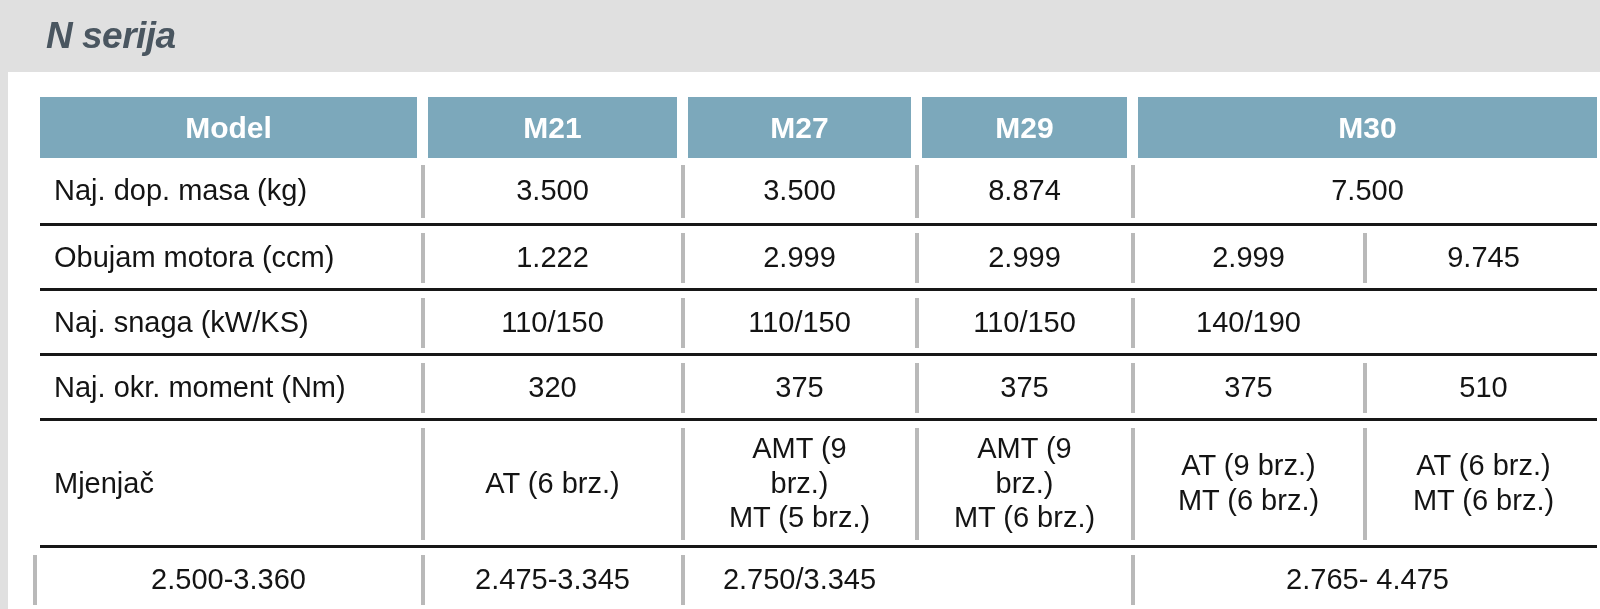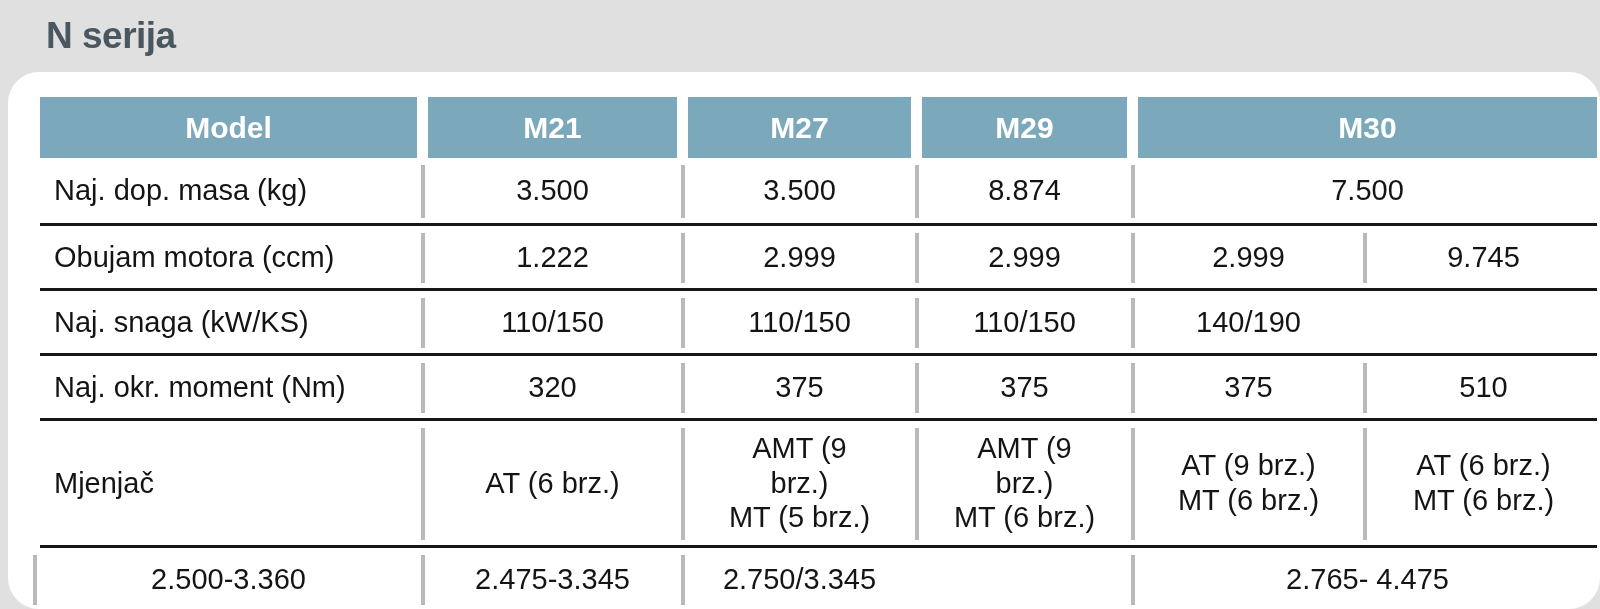--- a/index.html
+++ b/index.html
@@ -11,29 +11,29 @@
     overflow: hidden;
   }
   .page-title {
     position: absolute;
     left: 46px;
     top: 15px;
     font-size: 37px;
     font-weight: 700;
     color: #4a5660;
     letter-spacing: -0.5px;
+    font-style: italic;
   }
   .card {
     position: absolute;
     left: 8px;
     top: 72px;
     width: 1592px;
     height: 537px;
     background: #ffffff;
-    border-radius: 31px;
   }
   .spec-table {
     position: absolute;
     left: 32px;
     top: 25px;
     width: 1557px;
   }
   .trow {
     display: grid;
     grid-template-columns: 377px 249px 223px 205px 221px 227px;

